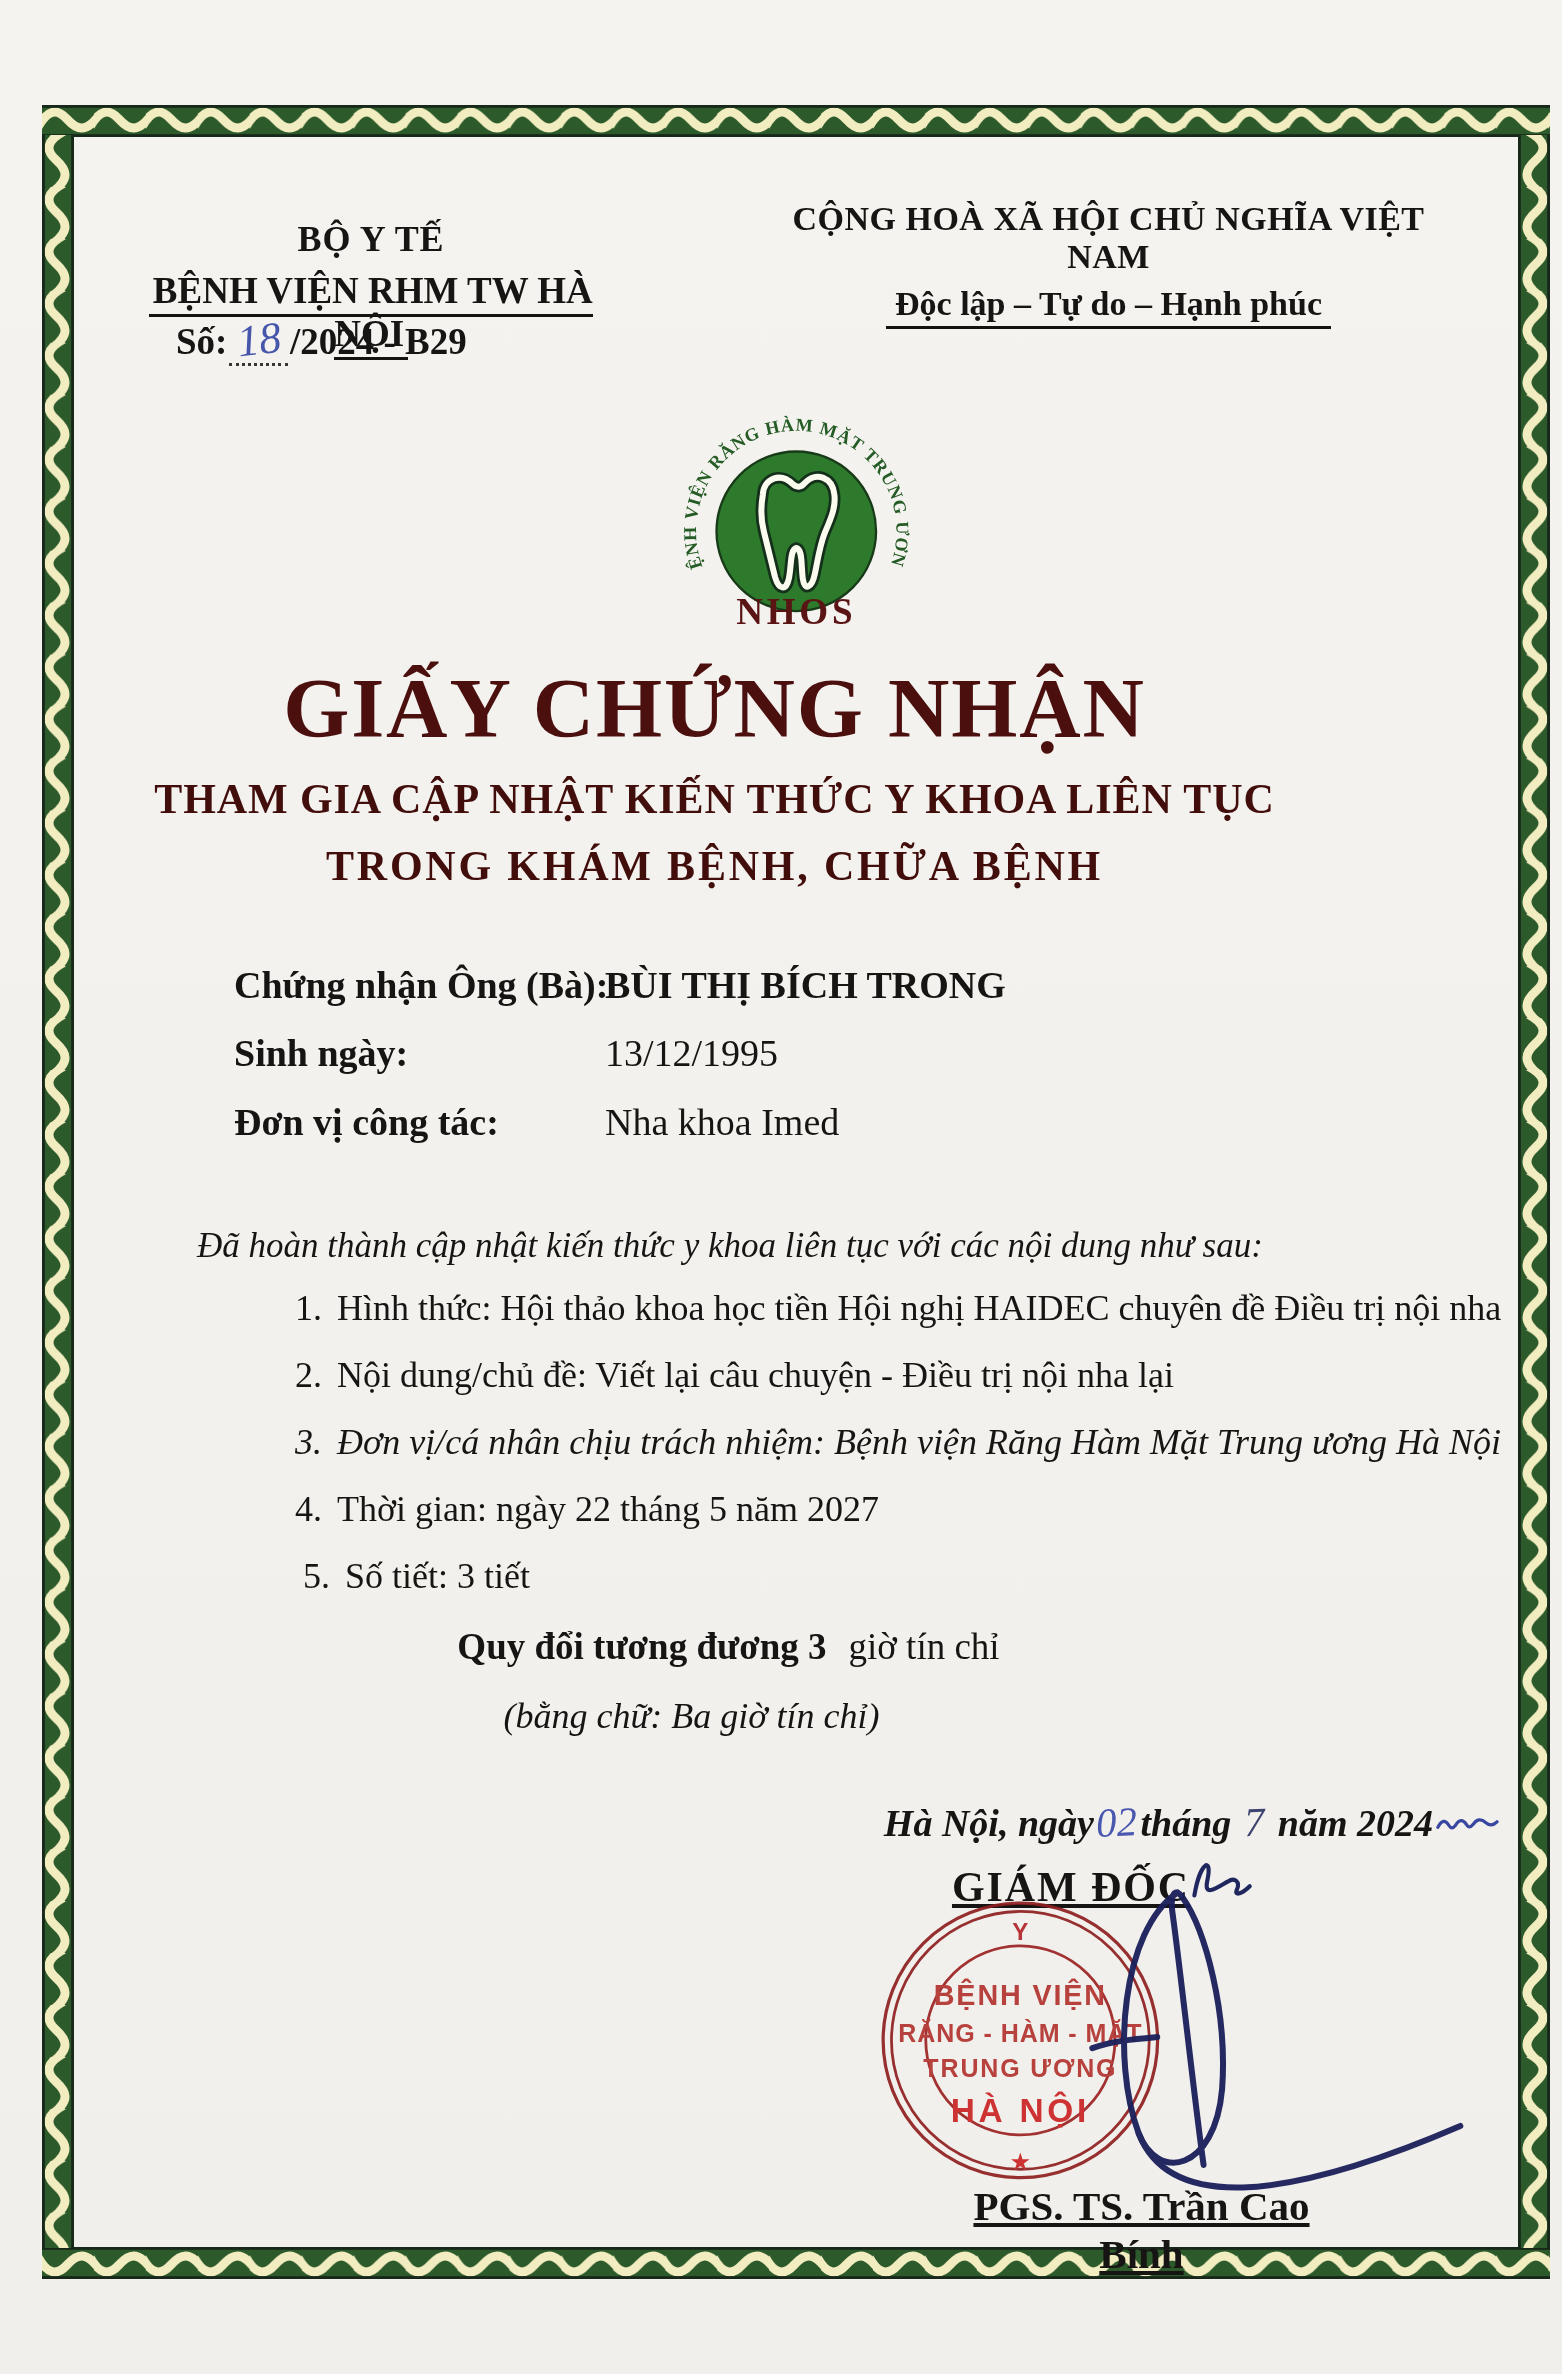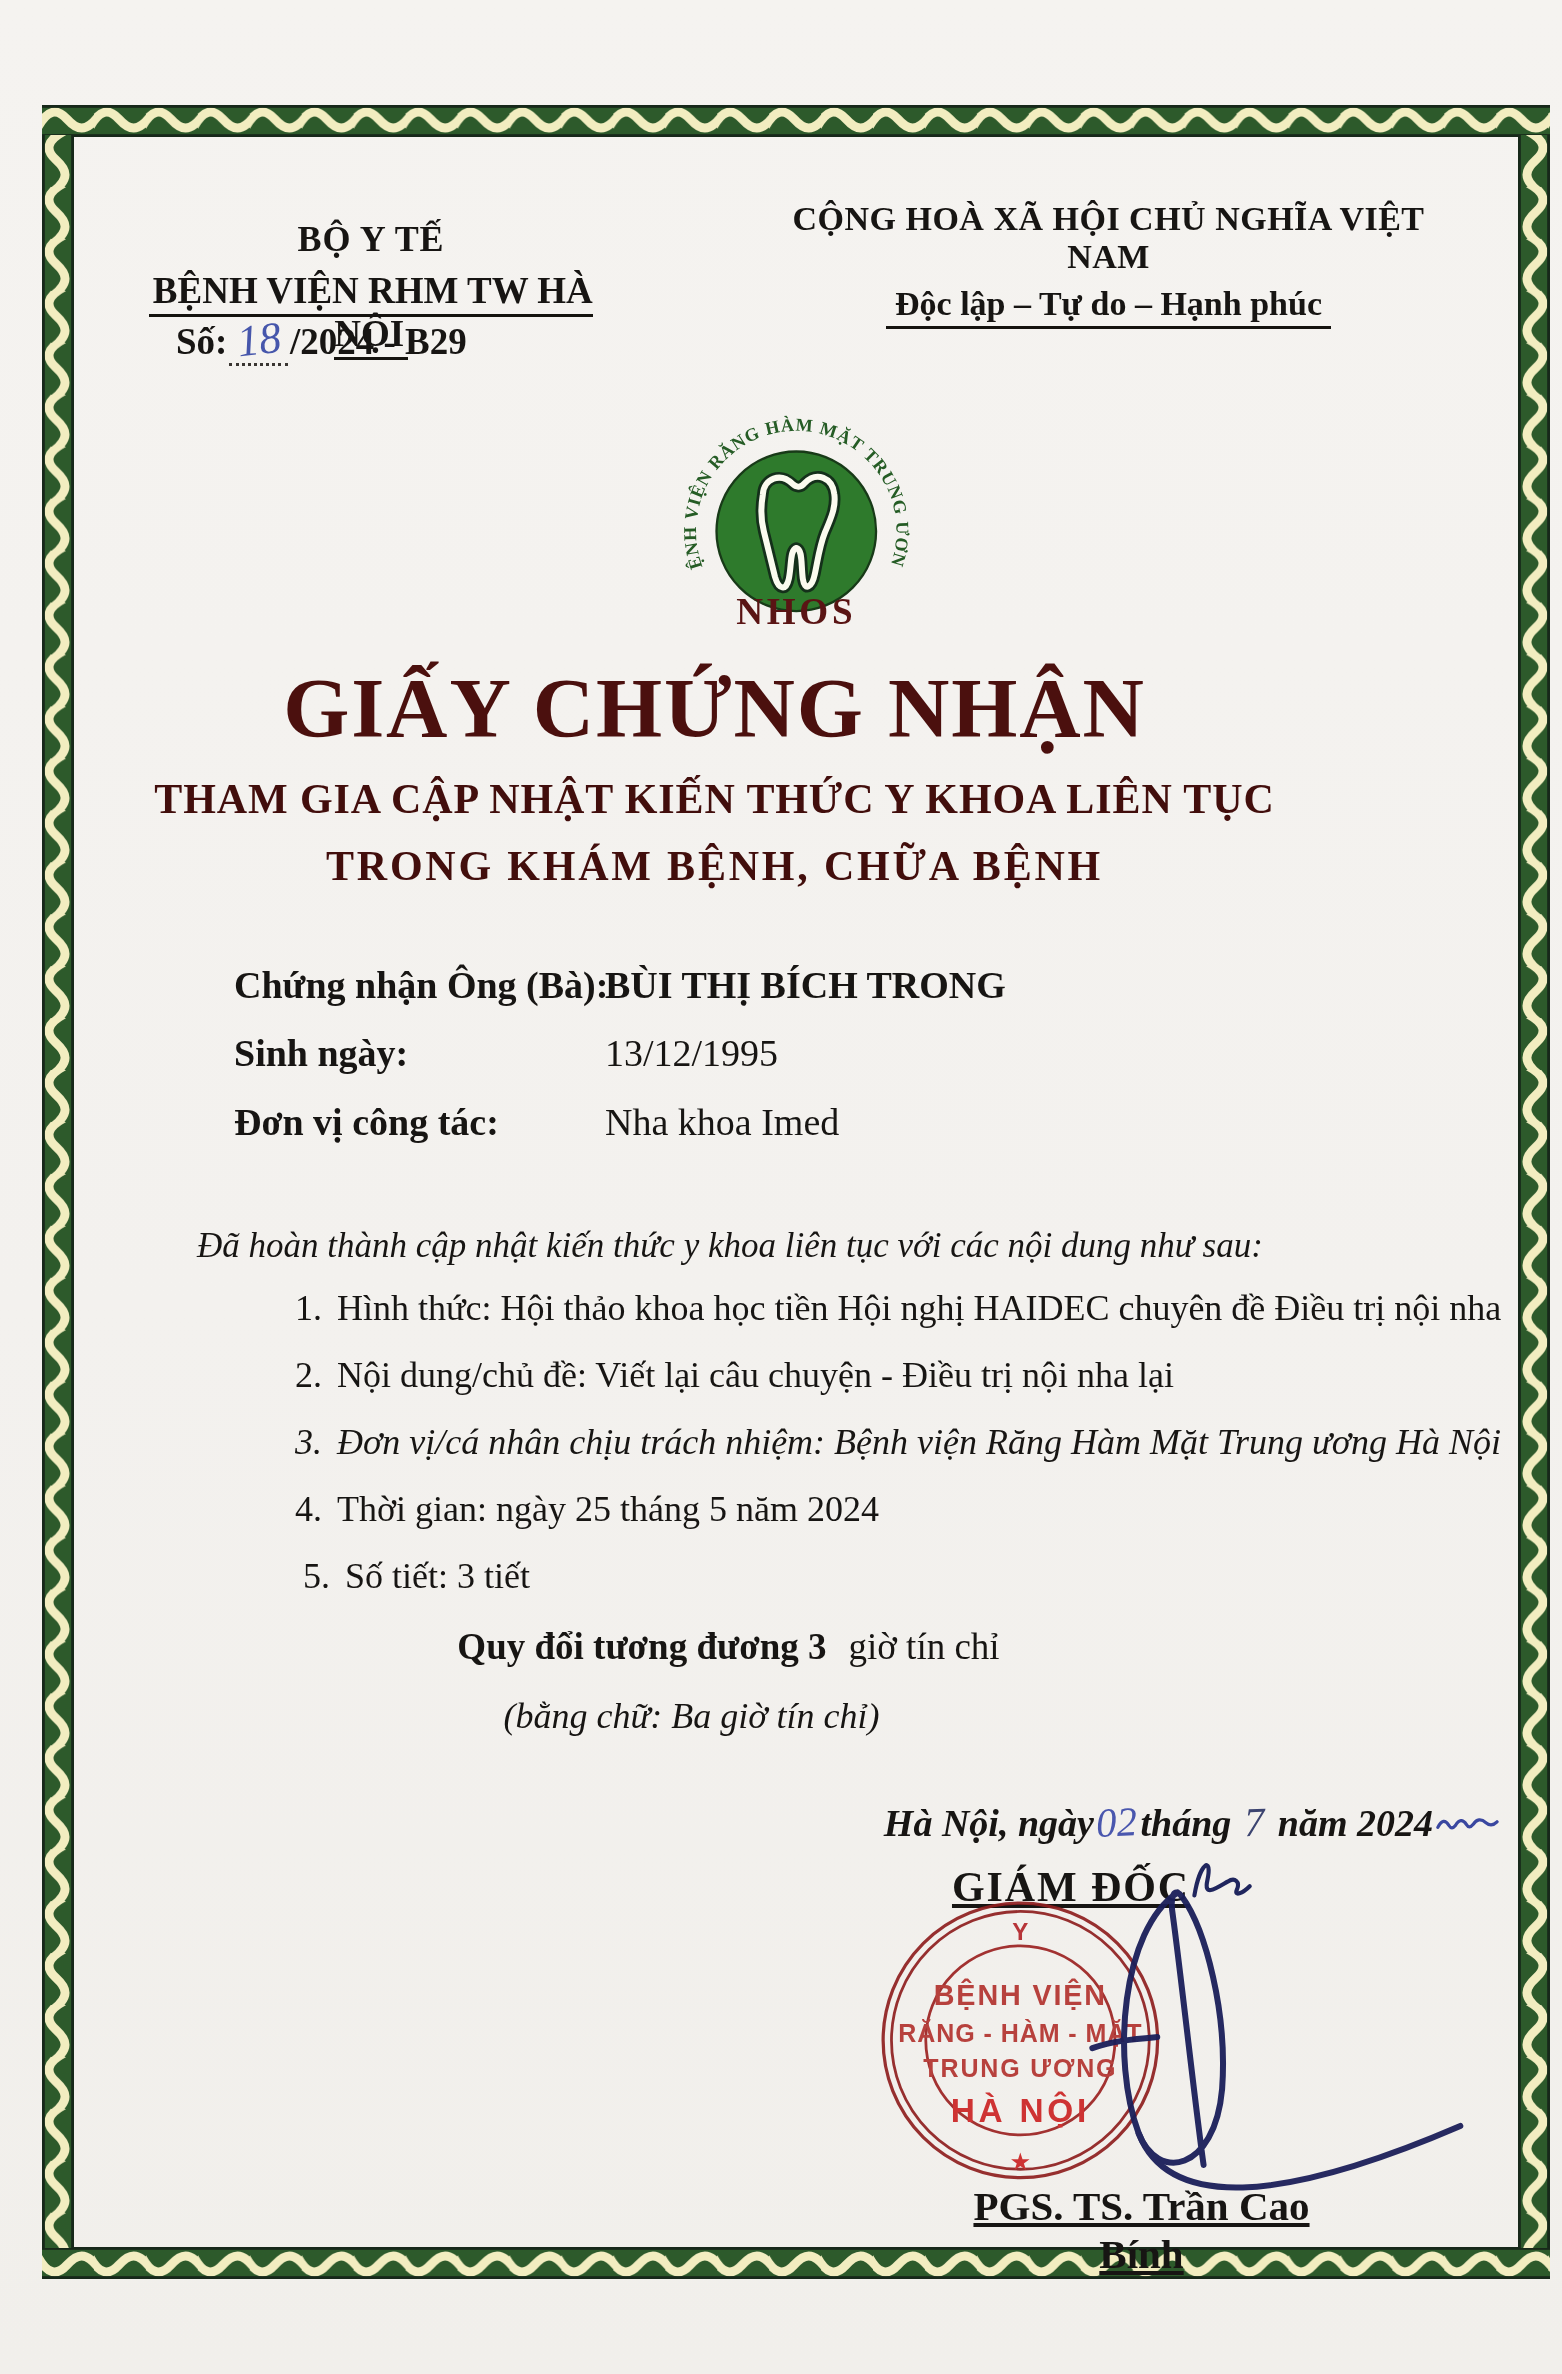--- a/index.html
+++ b/index.html
@@ -181,21 +181,21 @@
   <div class="li" id="li-0">
     <span class="num">1.</span><span>Hình thức: Hội thảo khoa học tiền Hội nghị HAIDEC chuyên đề Điều trị nội nha</span>
   </div>
   <div class="li" id="li-1">
     <span class="num">2.</span><span>Nội dung/chủ đề: Viết lại câu chuyện - Điều trị nội nha lại</span>
   </div>
   <div class="li" id="li-2">
     <span class="num">3.</span><span>Đơn vị/cá nhân chịu trách nhiệm: Bệnh viện Răng Hàm Mặt Trung ương Hà Nội</span>
   </div>
   <div class="li" id="li-3">
-    <span class="num">4.</span><span>Thời gian: ngày 25 tháng 5 năm 2024</span>
+    <span class="num">4.</span><span>Thời gian: ngày 22 tháng 5 năm 2027</span>
   </div>
   <div class="li" id="li-4">
     <span class="num">5.</span><span>Số tiết: 3 tiết</span>
   </div>
 
   <div class="abs" id="credit">
     <span class="b">Quy đổi tương đương 3</span><span class="rest">giờ tín chỉ</span>
   </div>
   <div class="abs" id="words">(bằng chữ: Ba giờ tín chỉ)</div>
 

